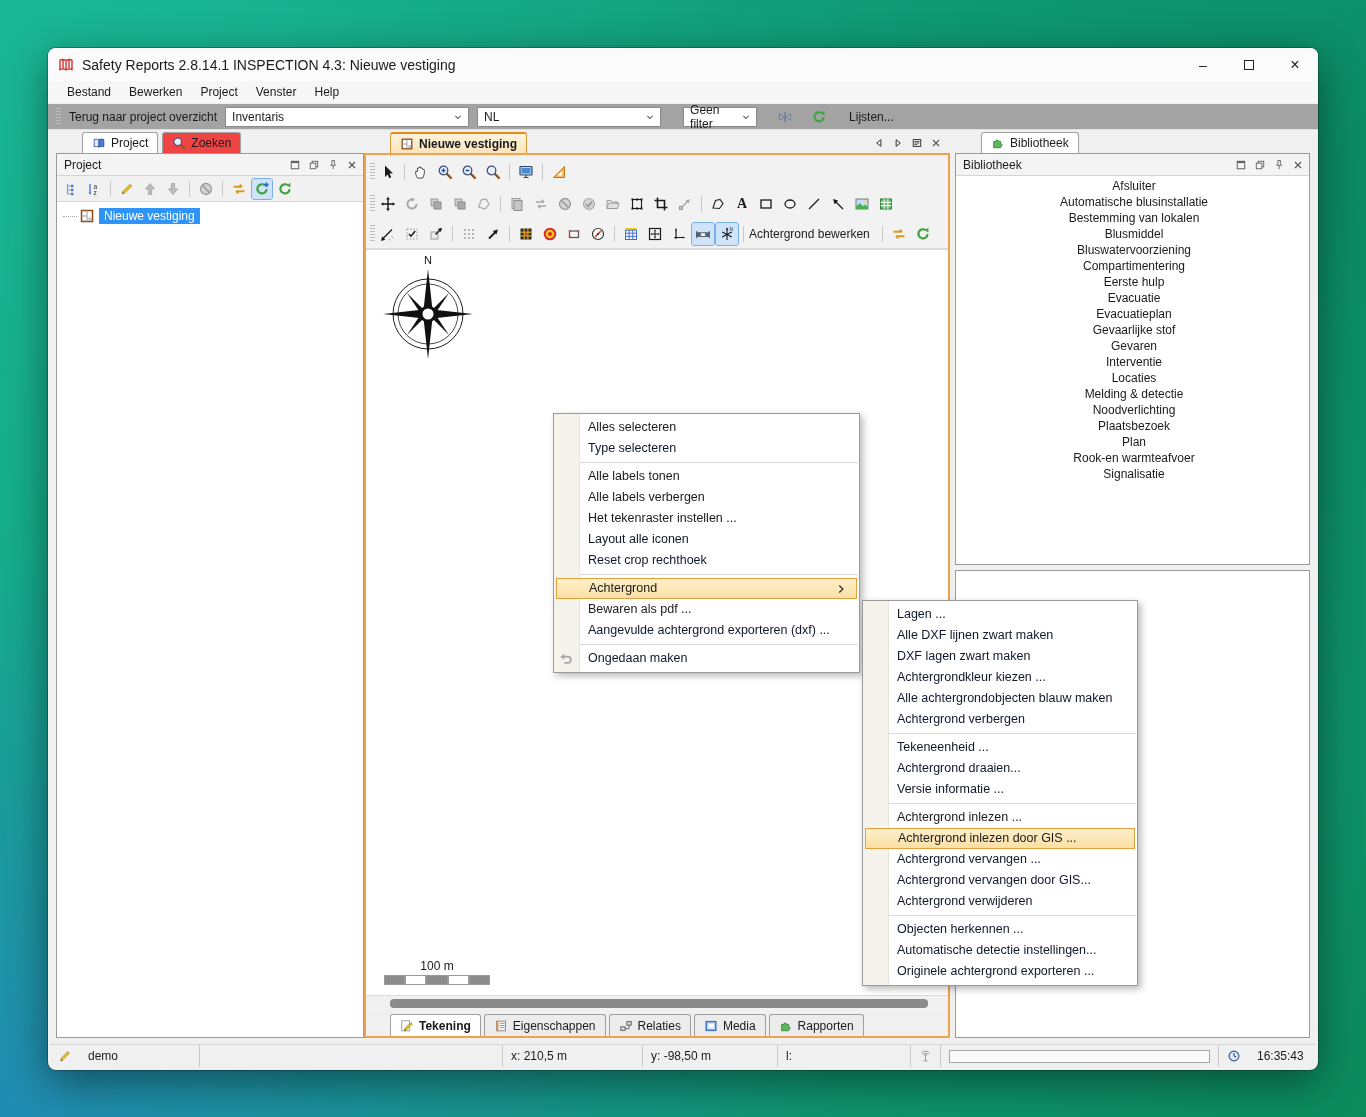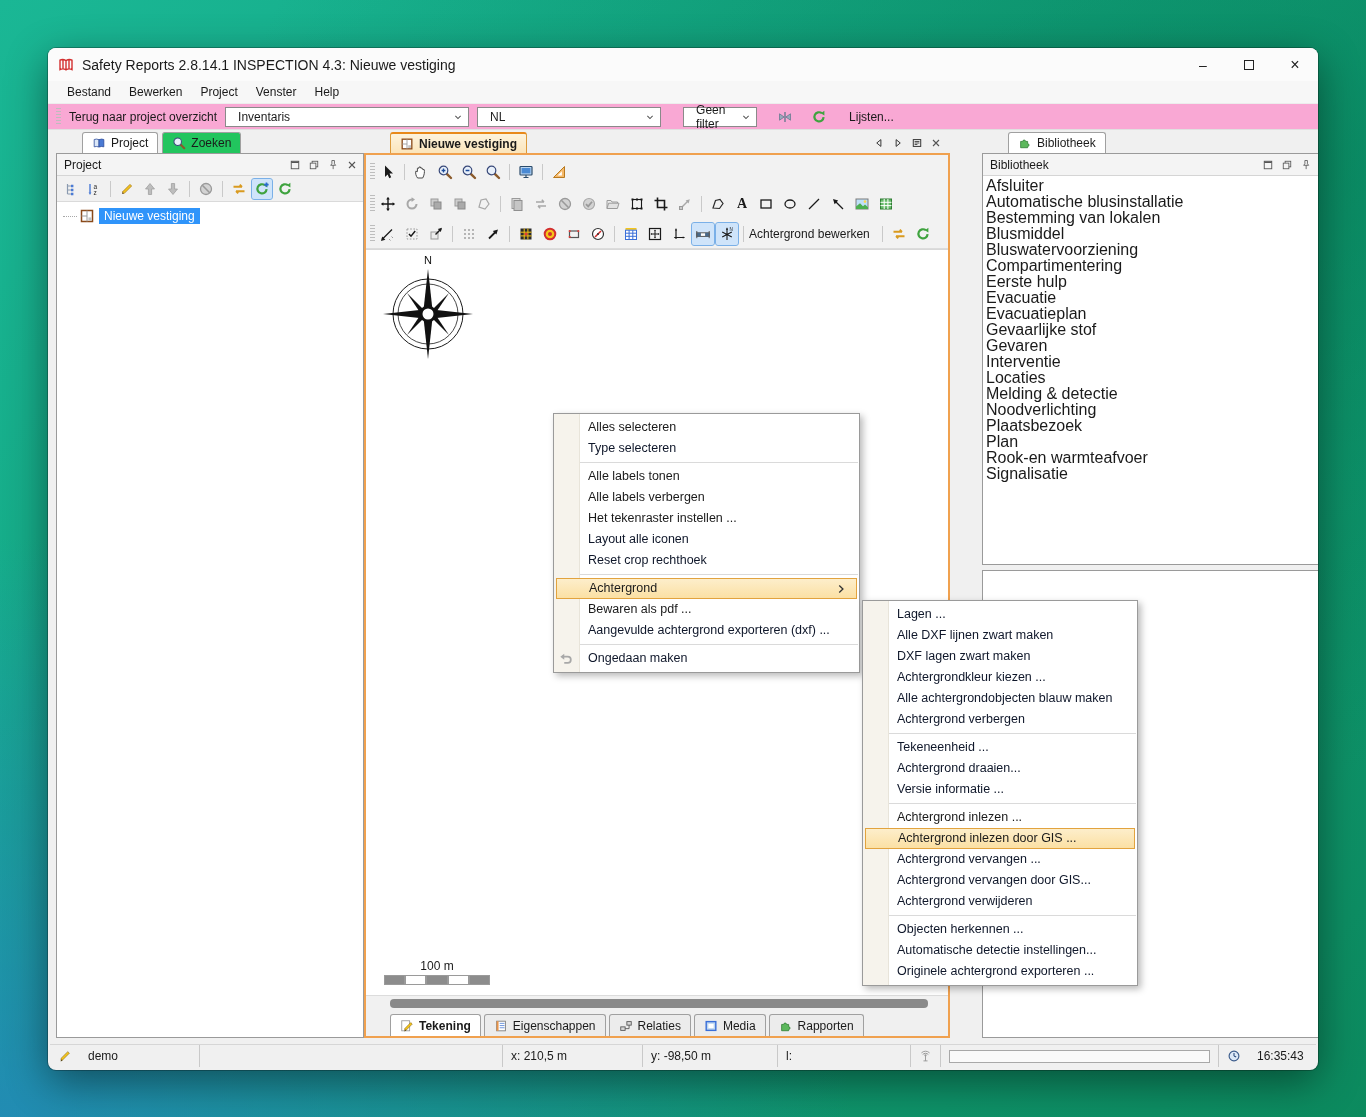--- a/index.html
+++ b/index.html
@@ -13,34 +13,34 @@
   .window { position:absolute; left:48px; top:48px; width:1270px; height:1022px;
     background:#f0f0f0; border-radius:8px; overflow:hidden;
     box-shadow:0 12px 42px rgba(0,0,0,.45), 0 0 0 1px rgba(0,0,0,.25); }
   
   .titlebar { height:33px; background:#fbfbfb; display:flex; align-items:center; padding:0 0 0 10px; }
   .titlebar .title { margin-left:8px; font-size:14px; }
   .win-ctrls { margin-left:auto; display:flex; height:100%; }
   .win-btn { width:46px; height:100%; display:flex; align-items:center; justify-content:center; font-size:14px; color:#222; }
   .menubar { height:23px; background:#f7f7f7; display:flex; align-items:center; padding-left:10px; border-bottom:1px solid #ededed; }
   .menubar .mitem { padding:0 9px; height:100%; display:flex; align-items:center; }
-  .toolbar { height:26px; background:#f9a8d4; border-bottom:1px solid #e0e0e0; display:flex; align-items:center; gap:8px; padding:0 8px; }
+  .toolbar { height:26px; background:#a3a3a3; border-bottom:1px solid #e0e0e0; display:flex; align-items:center; gap:8px; padding:0 8px; }
   .grip { width:5px; height:18px; background:repeating-linear-gradient(to bottom,#bdbdbd 0 1px,transparent 1px 3px); }
-  .combo { position:relative; height:20px; background:#fff; border:1px solid #8a8a8a; display:flex; align-items:center; padding:0 20px 0 12px; }
+  .combo { position:relative; height:20px; background:#fff; border:1px solid #8a8a8a; display:flex; align-items:center; padding:0 20px 0 6px; }
   .combo .chev { position:absolute; right:4px; }
   .lbl { white-space:nowrap; }
   
   .content { position:absolute; left:0; right:0; top:82px; bottom:28px; }
   .col { position:absolute; top:0; bottom:0; }
   .col-left  { left:8px;  width:308px; }
   .col-center{ left:316px; width:586px; }
-  .col-right { left:934px; width:355px; }
+  .col-right { left:907px; width:355px;text-align:center; }
   .tabstrip { height:23px; display:flex; align-items:flex-end; padding-left:26px; gap:4px; position:relative; }
   .tab { height:21px; display:flex; align-items:center; gap:5px; padding:0 9px;
-    background:#22c55e; border:1px solid #a0a0a0; border-bottom:none; border-radius:3px 3px 0 0; font-size:12px; }
+    background:#ef4444; border:1px solid #a0a0a0; border-bottom:none; border-radius:3px 3px 0 0; font-size:12px; }
   .tab.active { background:#fff; position:relative; z-index:2; }
   .tab.active.orange { background:linear-gradient(#fdf3dd,#fbe5bb); border-color:#dc9a3a; border-top:2px solid #e8891a; font-weight:bold; }
   .tabnav { margin-left:auto; display:flex; align-items:center; gap:7px; padding:0 8px 4px 0; }
   .panel { position:absolute; left:0; right:0; background:#fff; border:1px solid #9a9a9a; }
   .panel-header { height:22px; background:#f4f4f4; border-bottom:1px solid #d5d5d5; display:flex; align-items:center; padding:0 5px 0 7px; }
   .ph-btns { margin-left:auto; display:flex; gap:7px; align-items:center; }
   
   .lp { top:23px; bottom:4px; }
   .lp-toolbar { height:26px; background:#f1f1f1; border-bottom:1px solid #dadada; display:flex; align-items:center; gap:3px; padding:0 4px; }
   .tbtn { width:20px; height:20px; display:flex; align-items:center; justify-content:center; border-radius:2px; }
@@ -60,21 +60,21 @@
   .btabs { height:26px; background:#f0f0f0; display:flex; align-items:flex-end; gap:3px; padding-left:24px; }
   .btab { height:22px; display:flex; align-items:center; gap:5px; padding:0 9px; background:#ececec; border:1px solid #a0a0a0; border-bottom:none; border-radius:3px 3px 0 0; }
   .btab.active { background:#fff; font-weight:bold; }
   .scalebar { position:absolute; left:18px; bottom:10px; width:106px; text-align:center; }
   .scalebar .bars { display:flex; margin-top:2px; }
   .scalebar .seg { flex:1; height:10px; border:1px solid #9a9a9a; background:#fff; }
   .scalebar .seg.g { background:#8c8c8c; }
   
   .rp1 { top:23px; height:412px; }
   .rp2 { top:440px; bottom:4px; }
-  .liblist { padding:2px 0 0 3px; line-height:16px; font-size:16px; }
+  .liblist { padding:2px 0 0 3px; line-height:16px; font-size:12px; }
   
   .statusbar { position:absolute; left:2px; right:2px; bottom:3px; height:23px; background:#f0f0f0;
     border-top:1px solid #d6d6d6; display:flex; align-items:center; font-size:12px; }
   .sseg { height:100%; display:flex; align-items:center; padding:0 8px; border-right:1px solid #c9c9c9; gap:16px; }
   .progress { width:262px; height:13px; border:1px solid #a8a8a8; background:#fafafa; }
   
   .menu { position:absolute; background:#fff; border:1px solid #9a9a9a; box-shadow:3px 3px 7px rgba(0,0,0,.28);
     padding:3px 0; z-index:50; font-size:12.5px; }
   .menu-gutter { position:absolute; left:0; top:0; bottom:0; width:26px; background:#f6f3ec; border-right:1px solid #e8e4da; }
   .mi { position:relative; height:21px; line-height:21px; padding-left:34px; white-space:nowrap; }

